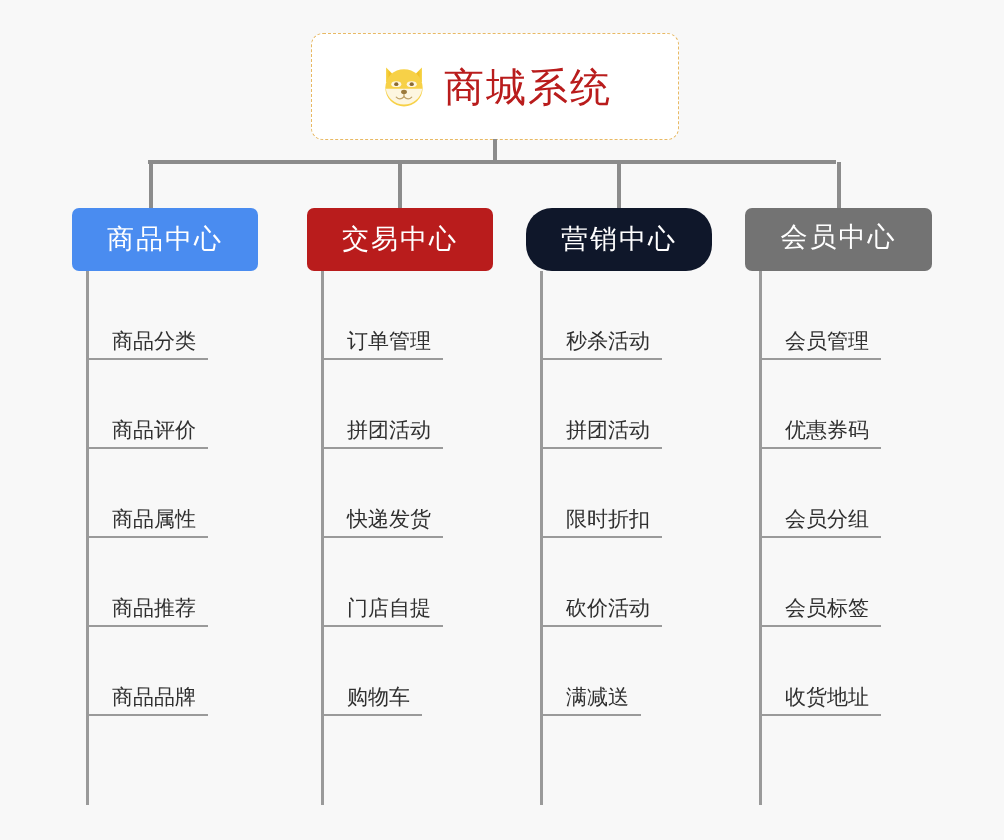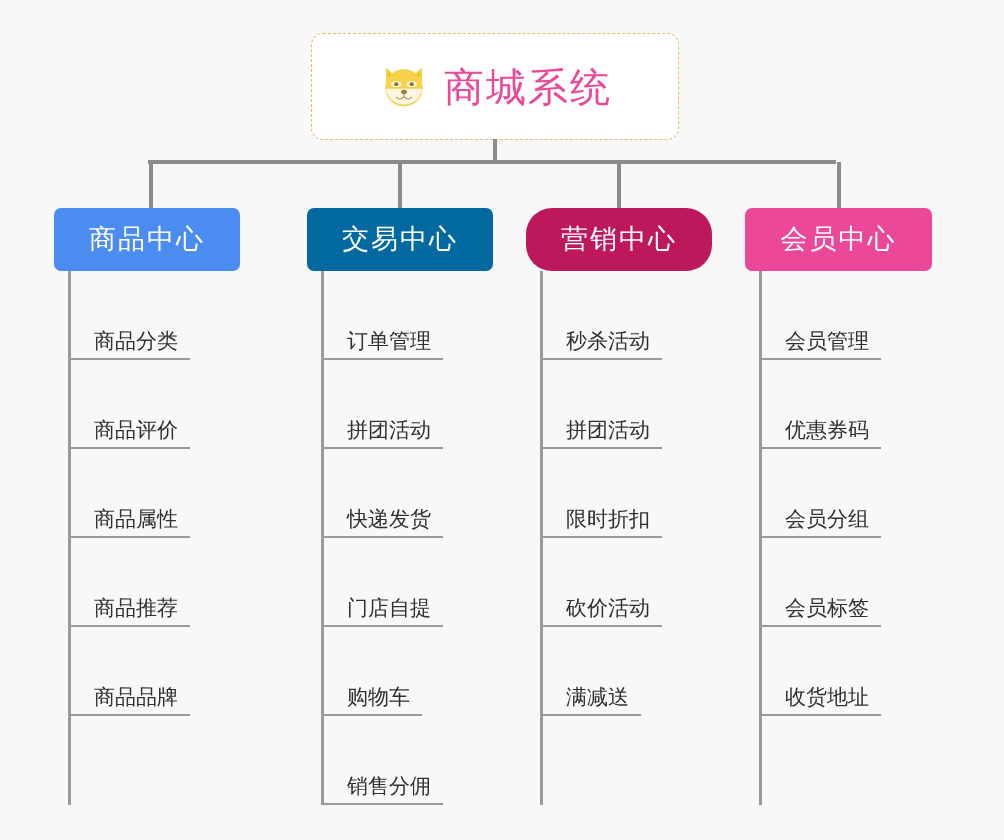--- a/index.html
+++ b/index.html
@@ -142,31 +142,31 @@
       <path d="M9.6 34 a22.6 22.6 0 0 0 44.8 0 Z" fill="#fdf6e0"></path>
       <ellipse cx="22.5" cy="28.5" rx="6.2" ry="3.6" fill="#fdf6e0"></ellipse>
       <ellipse cx="41.5" cy="28.5" rx="6.2" ry="3.6" fill="#fdf6e0"></ellipse>
       <ellipse cx="22.5" cy="28.5" rx="2.6" ry="2.4" fill="#8a6a33"></ellipse>
       <ellipse cx="41.5" cy="28.5" rx="2.6" ry="2.4" fill="#8a6a33"></ellipse>
       <ellipse cx="32" cy="38" rx="3.6" ry="2.6" fill="#9b7a3c"></ellipse>
       <path d="M32 40.5 L32 44" stroke="#c0a268" stroke-width="1.6" fill="none"></path>
       <path d="M32 44 q-5 5 -9.5 0.5" stroke="#c0a268" stroke-width="1.6" fill="none" stroke-linecap="round"></path>
       <path d="M32 44 q5 5 9.5 0.5" stroke="#c0a268" stroke-width="1.6" fill="none" stroke-linecap="round"></path>
     </svg>
-    <span class="root-title" style="color: #ec4899;">商城系统</span>
+    <span class="root-title" style="color: #b91c1c;">商城系统</span>
   </div>
 
   <div class="conn conn-v-root" style="background: rgb(140, 140, 140);"></div>
   <div class="conn conn-bus" style="background: rgb(140, 140, 140);"></div>
   <div class="conn conn-drop" id="drop-0" style="background: rgb(140, 140, 140); left: 149px;"></div>
   <div class="conn conn-drop" id="drop-1" style="background: rgb(140, 140, 140); left: 398px;"></div>
   <div class="conn conn-drop" id="drop-2" style="background: rgb(140, 140, 140); left: 617px;"></div>
   <div class="conn conn-drop" id="drop-3" style="background: rgb(140, 140, 140); left: 836.5px;"></div>
 
-  <div class="branch" id="branch-0" style="left: 54px; width: 186px;">
+  <div class="branch" id="branch-0" style="left: 72px; width: 186px;">
     <div class="branch-header" style="background: rgb(74, 140, 240);">
       <span>商品中心</span>
     </div>
     <div class="branch-body">
       <div class="spine" style="height: 534px;"></div>
       <div class="leaf">
         <span class="leaf-text">商品分类</span>
         <span class="leaf-underline" style="width: 122px;"></span>
       </div>
       <div class="leaf">
@@ -182,21 +182,21 @@
         <span class="leaf-underline" style="width: 122px;"></span>
       </div>
       <div class="leaf">
         <span class="leaf-text">商品品牌</span>
         <span class="leaf-underline" style="width: 122px;"></span>
       </div>
     </div>
   </div>
 
   <div class="branch" id="branch-1" style="left: 307px; width: 186px;">
-    <div class="branch-header" style="background: #0369a1;">
+    <div class="branch-header" style="background: #b91c1c;">
       <span>交易中心</span>
     </div>
     <div class="branch-body">
       <div class="spine" style="height: 534px;"></div>
       <div class="leaf">
         <span class="leaf-text">订单管理</span>
         <span class="leaf-underline" style="width: 122px;"></span>
       </div>
       <div class="leaf">
         <span class="leaf-text">拼团活动</span>
@@ -207,29 +207,25 @@
         <span class="leaf-underline" style="width: 122px;"></span>
       </div>
       <div class="leaf">
         <span class="leaf-text">门店自提</span>
         <span class="leaf-underline" style="width: 122px;"></span>
       </div>
       <div class="leaf">
         <span class="leaf-text">购物车</span>
         <span class="leaf-underline" style="width: 101px;"></span>
       </div>
-      <div class="leaf">
-        <span class="leaf-text">销售分佣</span>
-        <span class="leaf-underline" style="width: 122px;"></span>
-      </div>
     </div>
   </div>
 
   <div class="branch" id="branch-2" style="left: 526px; width: 186px;">
-    <div class="branch-header" style="background: #be185d; border-radius: 26px;">
+    <div class="branch-header" style="background: #0f172a; border-radius: 26px;">
       <span>营销中心</span>
     </div>
     <div class="branch-body">
       <div class="spine" style="height: 534px;"></div>
       <div class="leaf">
         <span class="leaf-text">秒杀活动</span>
         <span class="leaf-underline" style="width: 122px;"></span>
       </div>
       <div class="leaf">
         <span class="leaf-text">拼团活动</span>
@@ -244,21 +240,21 @@
         <span class="leaf-underline" style="width: 122px;"></span>
       </div>
       <div class="leaf">
         <span class="leaf-text">满减送</span>
         <span class="leaf-underline" style="width: 101px;"></span>
       </div>
     </div>
   </div>
 
   <div class="branch" id="branch-3" style="left: 745px; width: 187px;">
-    <div class="branch-header" style="background: #ec4899;">
+    <div class="branch-header" style="background: #737373; font-family: Liberation Mono, monospace;">
       <span>会员中心</span>
     </div>
     <div class="branch-body">
       <div class="spine" style="height: 534px;"></div>
       <div class="leaf">
         <span class="leaf-text">会员管理</span>
         <span class="leaf-underline" style="width: 122px;"></span>
       </div>
       <div class="leaf">
         <span class="leaf-text">优惠券码</span>

